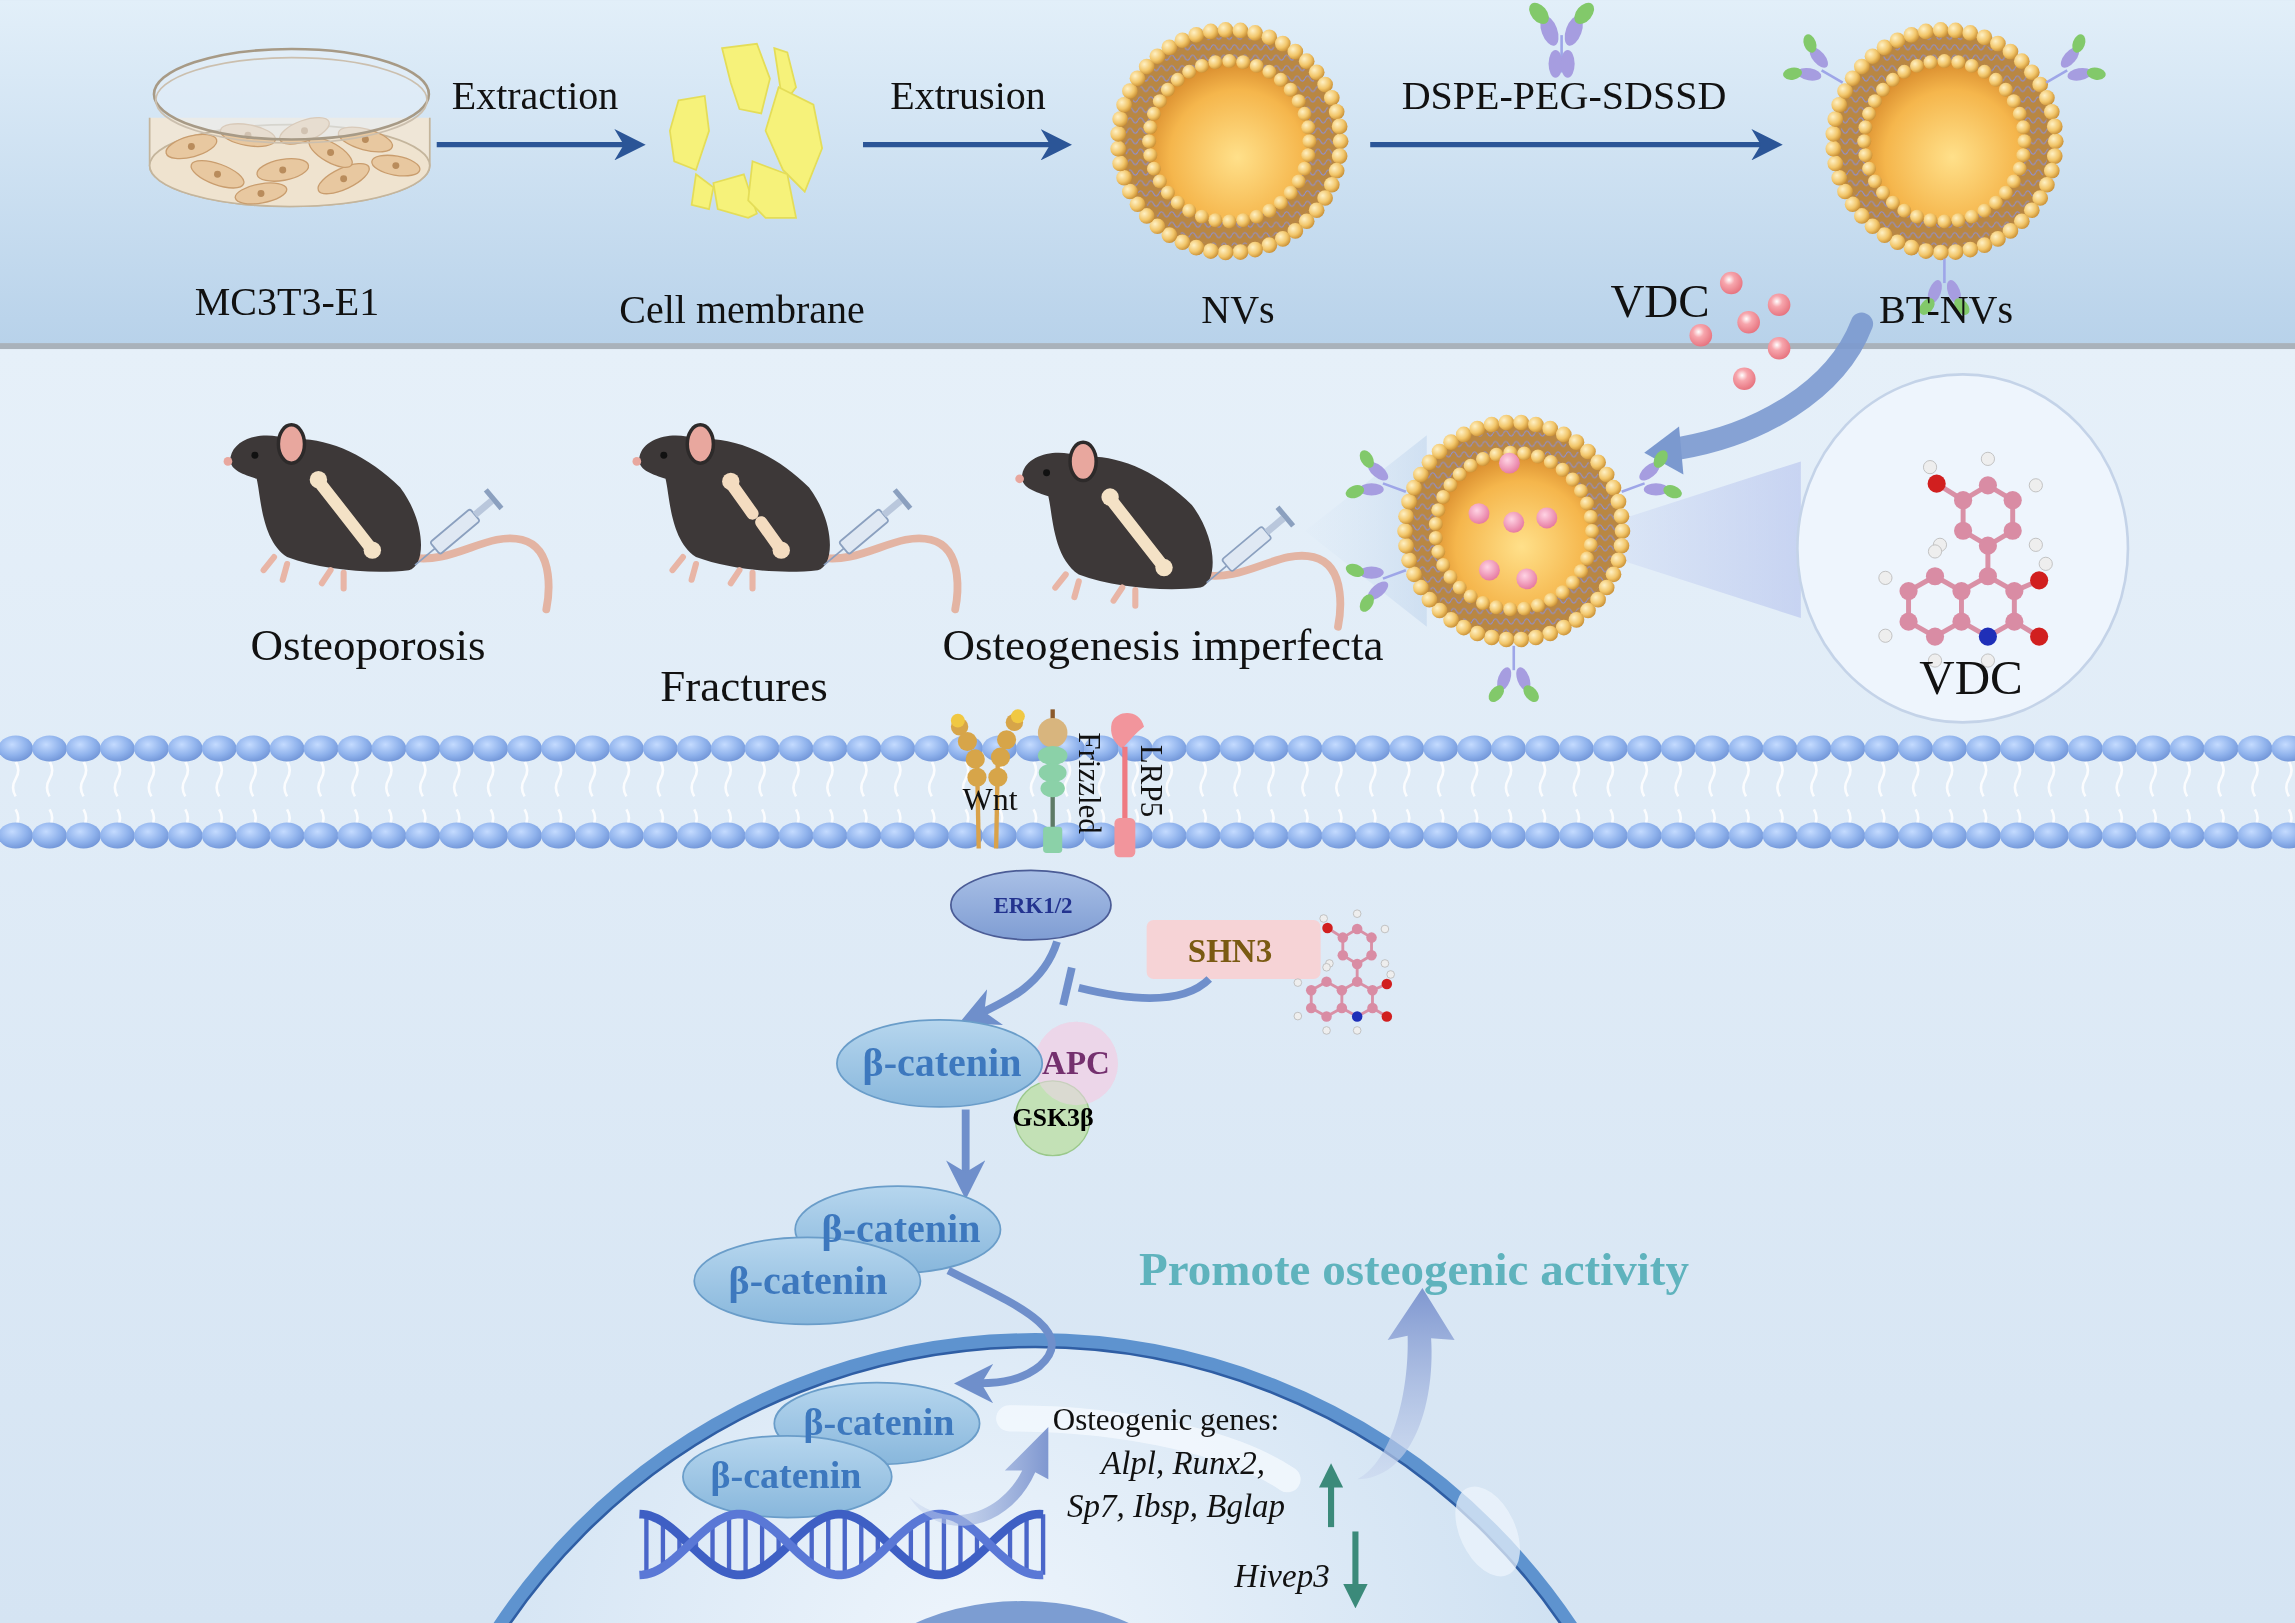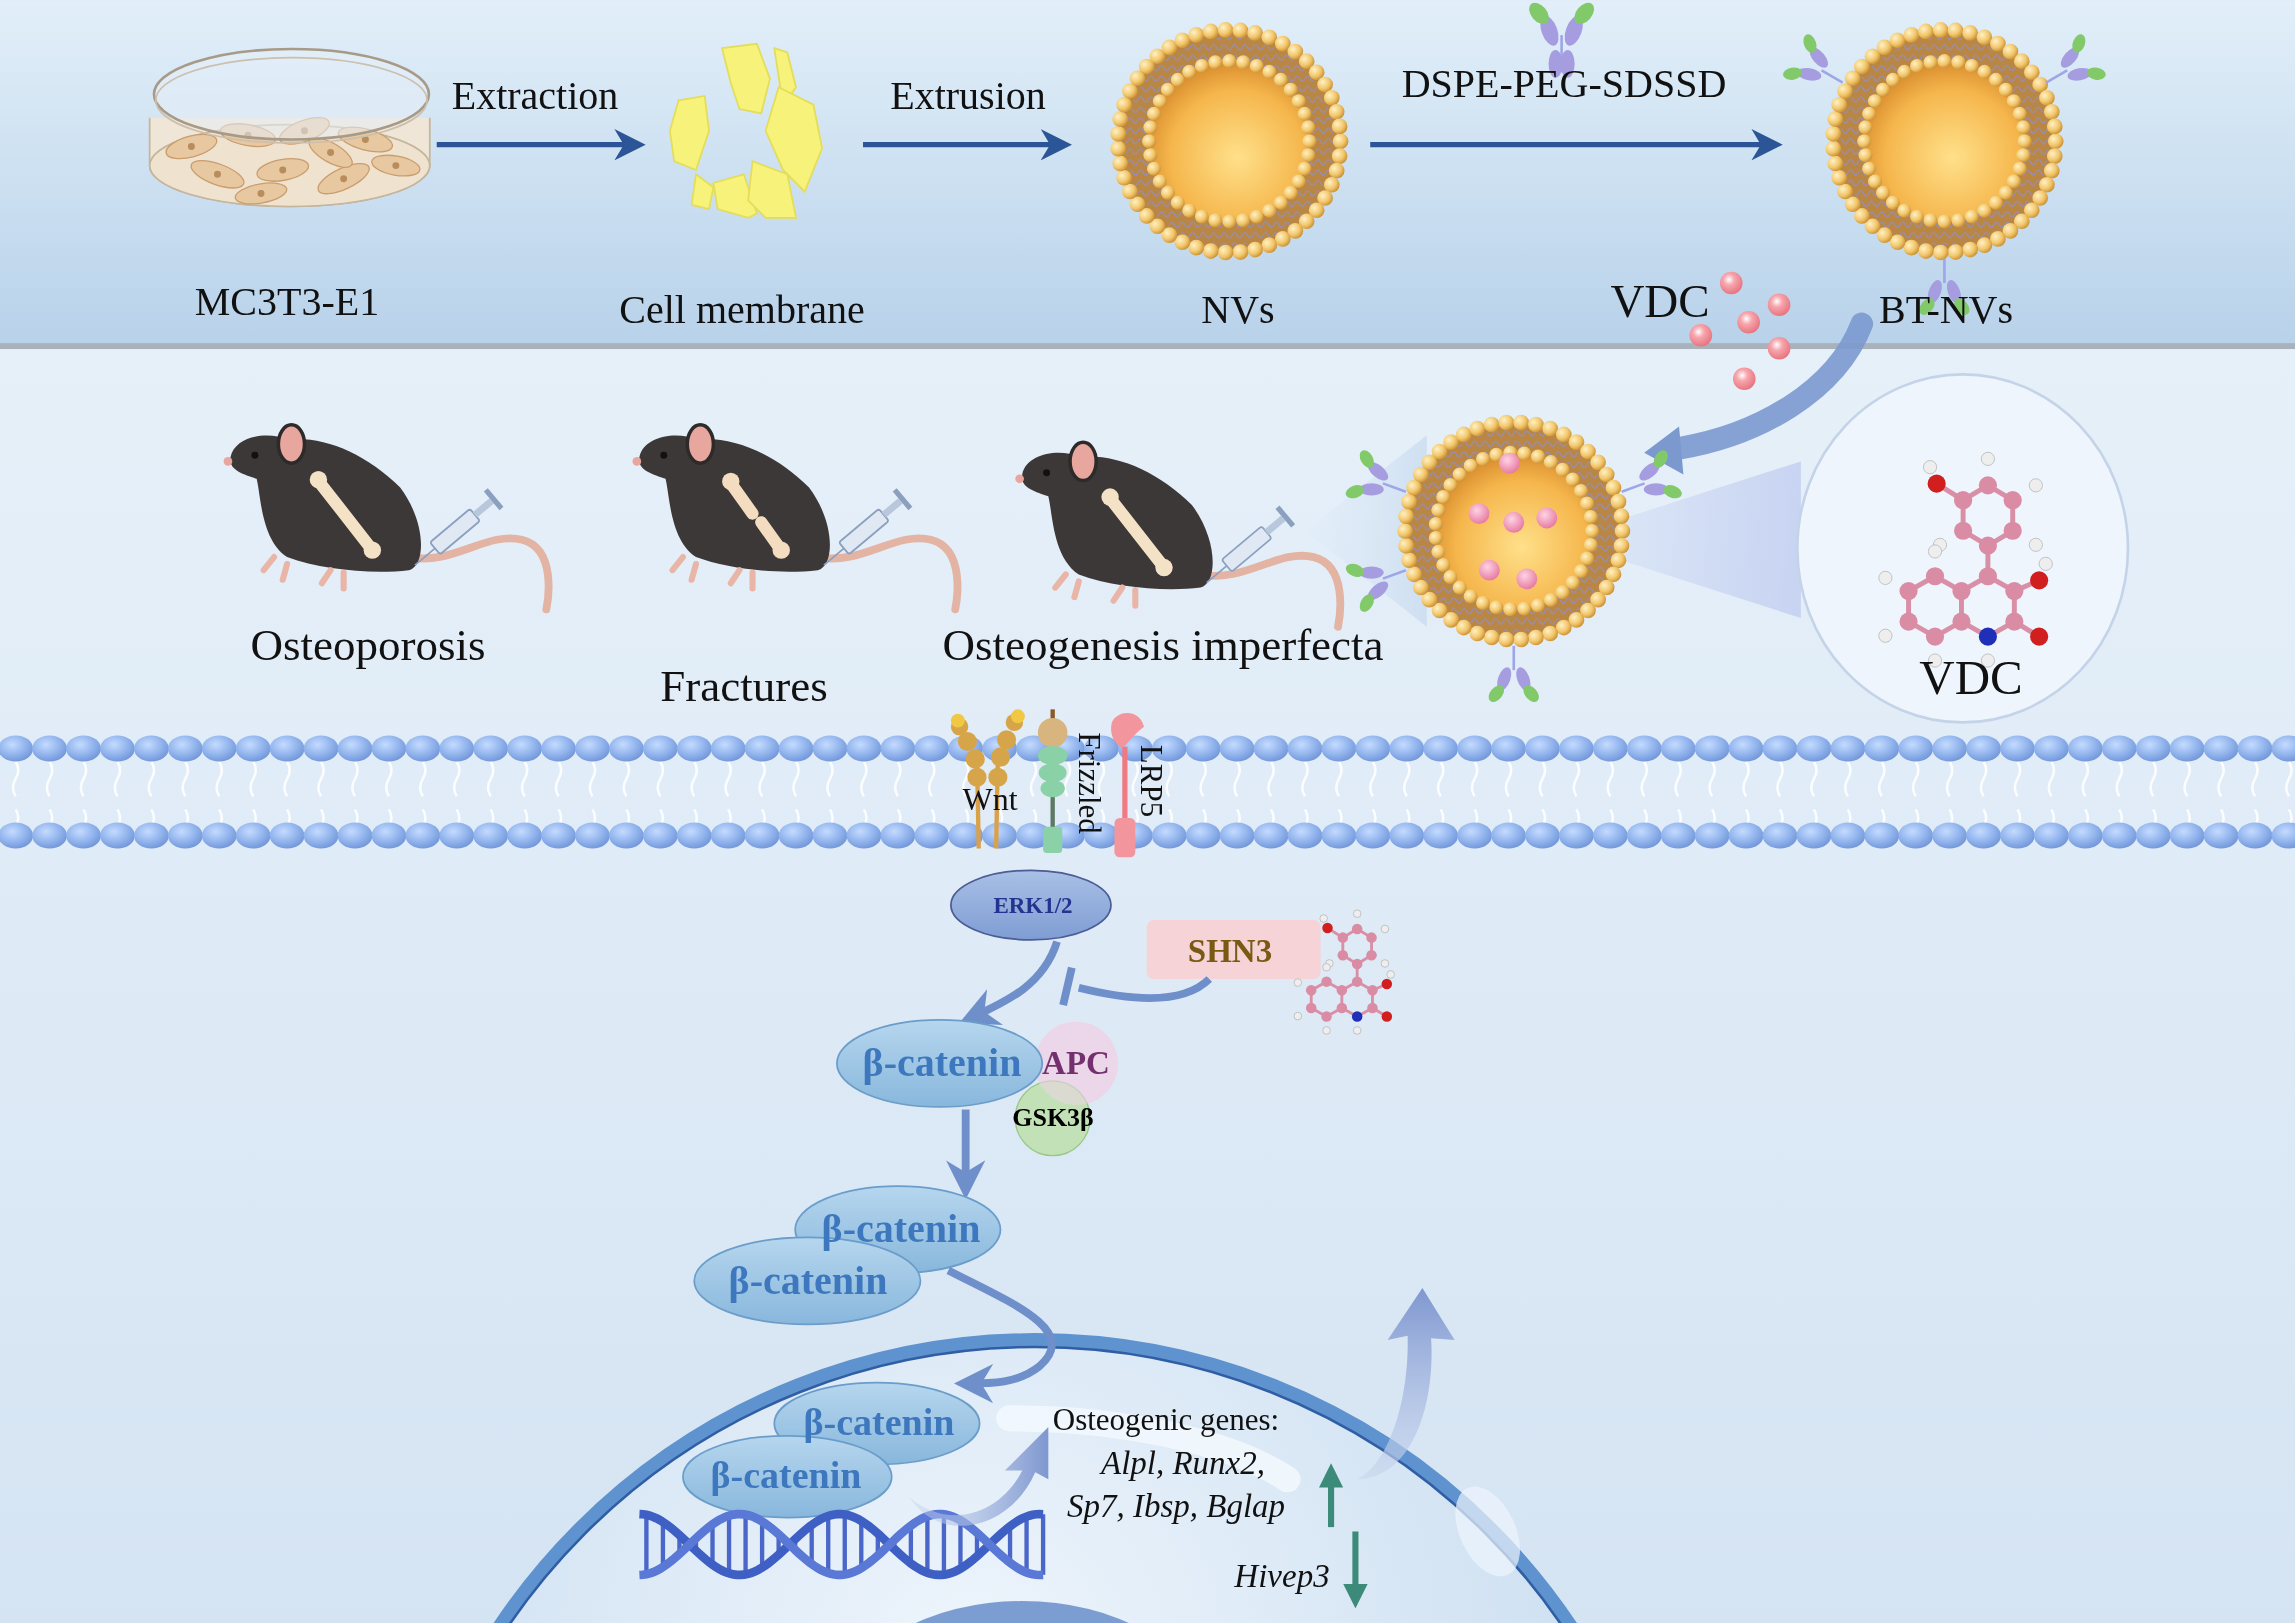--- a/index.html
+++ b/index.html
@@ -1025,40 +1025,41 @@
 </svg>
 
 <div class="lbl big" style="left:287px;top:282px;">MC3T3-E1</div>
 <div class="lbl big" style="left:742px;top:290px;">Cell membrane</div>
 <div class="lbl big" style="left:1238px;top:290px;">NVs</div>
 <div class="lbl big" style="left:1946px;top:290px;">BT-NVs</div>
 <div class="lbl" style="left:1660px;top:278px;font-size:47px;">VDC</div>
 
 <div class="lbl big" style="left:535px;top:76px;">Extraction</div>
 <div class="lbl big" style="left:968px;top:76px;">Extrusion</div>
-<div class="lbl big" style="left:1564px;top:64px;">DSPE-PEG-SDSSD</div>
+<div class="lbl big" style="left:1564px;top:76px;">DSPE-PEG-SDSSD</div>
 
 <div class="lbl" style="left:368px;top:623px;font-size:45px;">Osteoporosis</div>
 <div class="lbl" style="left:744px;top:623px;font-size:45px;margin-top:41px;">Fractures</div>
 <div class="lbl" style="left:1163px;top:623px;font-size:45px;">Osteogenesis imperfecta</div>
 <div class="lbl" style="left:1971px;top:653px;font-size:49px;">VDC</div>
 
 <div class="lbl" style="left:990px;top:783px;font-size:32px;">Wnt</div>
 <div class="lbl" style="left:1089px;top:783px;font-size:31px;transform:translate(-50%,-50%) rotate(90deg);">Frizzled</div>
 <div class="lbl" style="left:1151px;top:781px;font-size:31px;transform:translate(-50%,-50%) rotate(90deg);">LRP5</div>
 
 <div class="prot" style="left:1033px;top:905px;font-size:23px;color:#23338f;">ERK1/2</div>
 <div class="prot" style="left:1230px;top:951px;font-size:33px;color:#7a5a12;">SHN3</div>
 <div class="prot" style="left:942px;top:1063px;font-size:40px;color:#3d78be;">β-catenin</div>
 <div class="prot" style="left:1076px;top:1063px;font-size:33px;color:#74306e;">APC</div>
 <div class="prot" style="left:1053px;top:1118px;font-size:26px;color:#000000;">GSK3β</div>
 <div class="prot" style="left:901px;top:1229px;font-size:40px;color:#3d78be;">β-catenin</div>
 <div class="prot" style="left:808px;top:1281px;font-size:40px;color:#3d78be;">β-catenin</div>
 <div class="prot" style="left:879px;top:1422px;font-size:38px;color:#3d78be;">β-catenin</div>
 <div class="prot" style="left:786px;top:1475px;font-size:38px;color:#3d78be;">β-catenin</div>
 
+<div class="prot" style="left:1414px;top:1269px;font-size:47px;color:#5fb3bd;">Promote osteogenic activity</div>
 
 <div class="lbl" style="left:1166px;top:1404px;font-size:31px;">Osteogenic genes:</div>
 <div class="lbl ital" style="left:1183px;top:1447px;font-size:33px;">Alpl, Runx2,</div>
 <div class="lbl ital" style="left:1176px;top:1490px;font-size:33px;">Sp7, Ibsp, Bglap</div>
 <div class="lbl ital" style="left:1282px;top:1560px;font-size:33px;">Hivep3</div>
 </div>
 
 
 </body></html>

